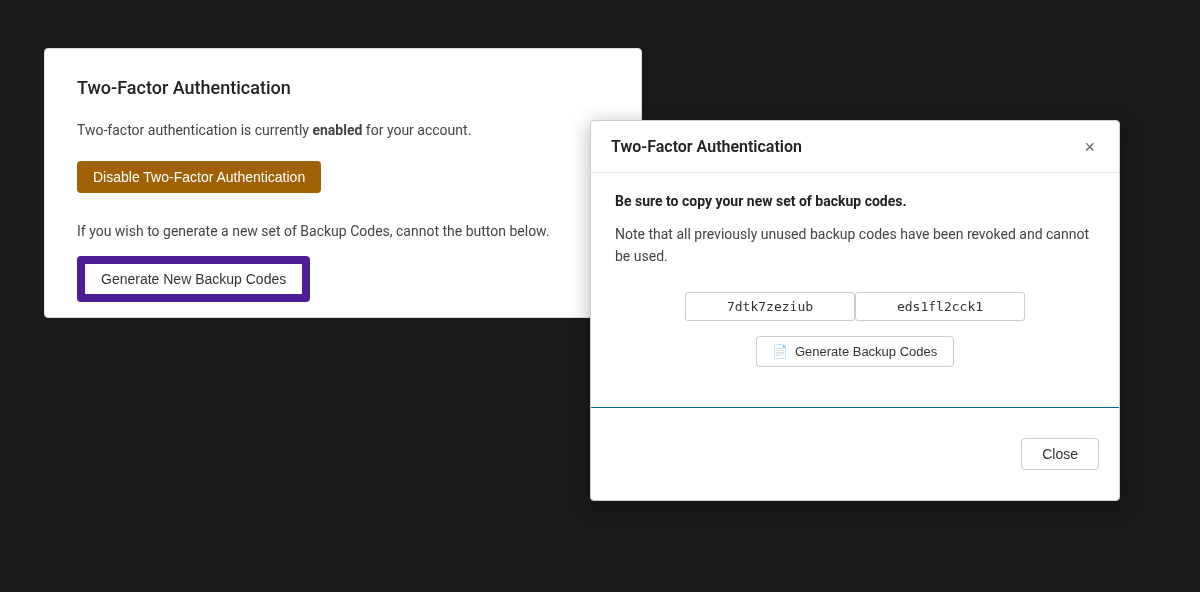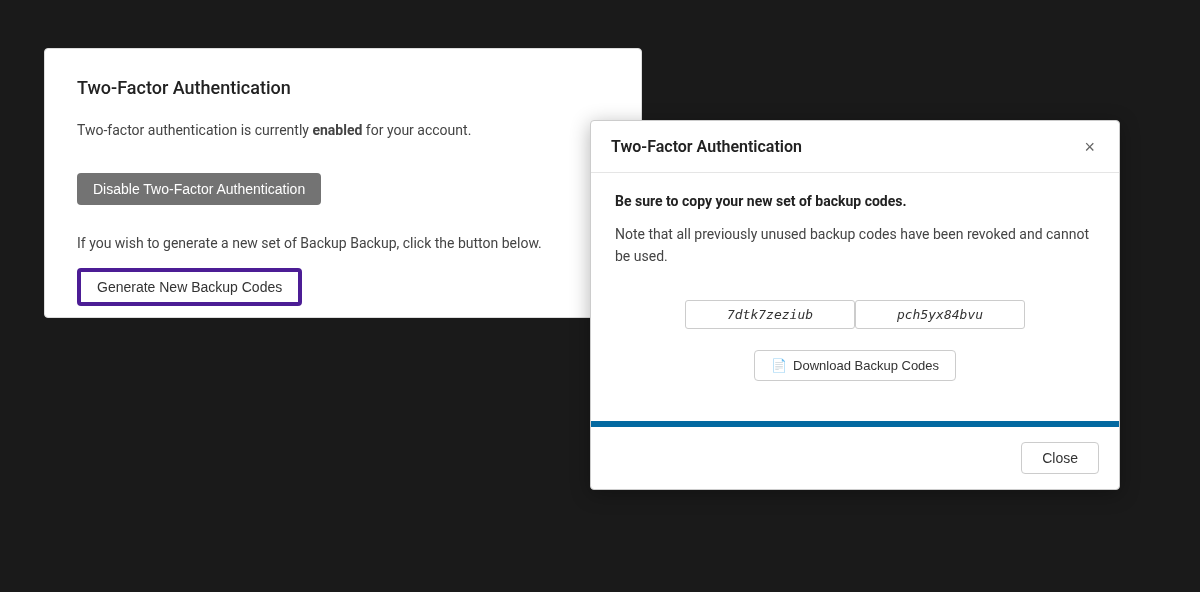--- a/index.html
+++ b/index.html
@@ -29,50 +29,50 @@
     }
 
     .bg-card h2 {
       font-size: 18px;
       font-weight: 500;
       margin-bottom: 22px;
       color: #222;
     }
 
     .bg-card .status-text {
-      margin-bottom: 32px;
+      margin-bottom: 20px;
       line-height: 1.5;
       color: #444;
     }
 
     .bg-card .status-text strong {
       font-weight: 700;
     }
 
     .btn-disable {
-      background: #737373;
+      background: #a16207;
       color: #fff;
       border: none;
       border-radius: 4px;
       padding: 8px 16px;
       font-size: 14px;
       cursor: pointer;
       margin-bottom: 28px;
     }
 
     .bg-card .generate-text {
       margin-bottom: 14px;
       color: #444;
       line-height: 1.5;
     }
 
     .btn-generate {
       background: #fff;
       color: #333;
-      border: 4px solid #4c1d95;
+      border: 8px solid #4c1d95;
       border-radius: 4px;
       padding: 7px 16px;
       font-size: 14px;
       cursor: pointer;
     }
 
     
     .modal {
       position: absolute;
       top: 120px;
@@ -116,29 +116,28 @@
       font-weight: 700;
       font-size: 14px;
       margin-bottom: 14px;
       color: #222;
     }
 
     .modal-body .info-text {
       font-size: 14px;
       color: #444;
       line-height: 1.6;
-      margin-bottom: 32px;
+      margin-bottom: 24px;
     }
 
     .codes-grid {
       display: grid;
       grid-template-columns: 1fr 1fr;
       max-width: 340px;
-      margin: 0 auto 21px auto;
-      font-style: italic;
+      margin: 0 auto 15px auto;
     }
 
     .code-box {
       border: 1px solid #ccc;
       border-radius: 3px;
       padding: 6px 12px;
       text-align: center;
       font-family: monospace;
       font-size: 13px;
       color: #333;
@@ -162,22 +161,22 @@
       display: flex;
       align-items: center;
       gap: 6px;
     }
 
     .download-icon {
       font-size: 13px;
     }
 
     .modal-footer {
-      border-top: 6px solid #0369a1;
-      padding: 15px 20px;
+      border-top: 1px solid #0369a1;
+      padding: 30px 20px;
       display: flex;
       justify-content: flex-end;
       align-items: center;
     }
 
     .btn-close-footer {
       background: #fff;
       color: #333;
       border: 1px solid #ccc;
       border-radius: 4px;
@@ -188,40 +187,40 @@
   </style>
 </head>
 <body>
 
 <div class="bg-card">
   <h2>Two-Factor Authentication</h2>
   <p class="status-text">
     <span>Two-factor authentication is currently </span><strong>enabled</strong><span> for your account.</span>
   </p>
   <button class="btn-disable">Disable Two-Factor Authentication</button>
-  <p class="generate-text">If you wish to generate a new set of Backup Backup, click the button below.</p>
+  <p class="generate-text">If you wish to generate a new set of Backup Codes, cannot the button below.</p>
   <button class="btn-generate">Generate New Backup Codes</button>
 </div>
 
 <div class="modal">
   <div class="modal-header">
     <span class="modal-title">Two-Factor Authentication</span>
     <button class="modal-close">×</button>
   </div>
   <div class="modal-body">
     <p class="warning-text">Be sure to copy your new set of backup codes.</p>
     <p class="info-text">Note that all previously unused backup codes have been revoked and cannot be used.</p>
     <div class="codes-grid">
 
     <div class="code-box">7dtk7zeziub</div>
-        <div class="code-box">pch5yx84bvu</div>
+        <div class="code-box">eds1fl2cck1</div>
       </div>
     <div class="download-area">
       <button class="btn-download">
         <span class="download-icon">📄</span>
-        <span>Download Backup Codes</span>
+        <span>Generate Backup Codes</span>
       </button>
     </div>
   </div>
   <div class="modal-footer">
     <button class="btn-close-footer">Close</button>
   </div>
 </div>
 
 </body></html>

